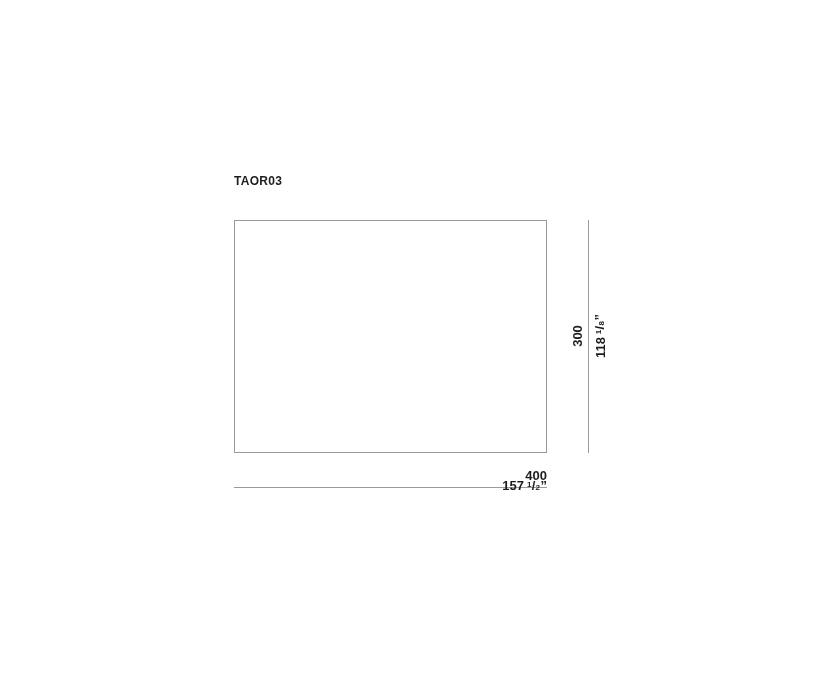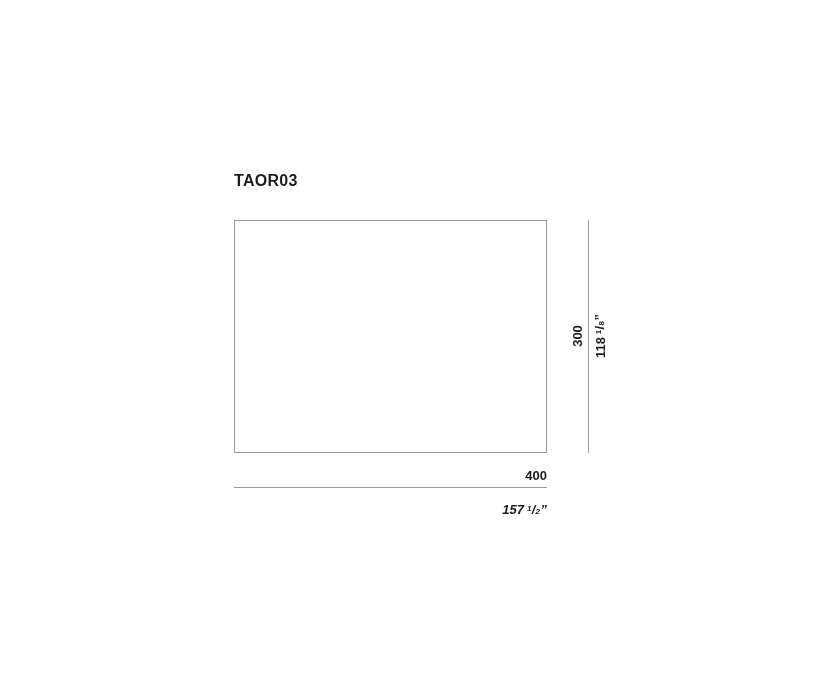--- a/index.html
+++ b/index.html
@@ -13,21 +13,21 @@
     height: 679px;
     background: #ffffff;
     font-family: "Liberation Sans", sans-serif;
     color: #1d1d1b;
     overflow: hidden;
   }
   .title {
     position: absolute;
     left: 234px;
     top: 173px;
-    font-size: 16px;
+    font-size: 12px;
     font-weight: 700;
     letter-spacing: 0.3px;
     line-height: 16px;
     white-space: nowrap;
   }
   .rect {
     position: absolute;
     left: 234px;
     top: 220px;
     width: 313px;
@@ -60,21 +60,21 @@
     color: #1d1d1b;
     white-space: nowrap;
   }
   
   .w-label {
     left: 234px;
     width: 313px;
     text-align: right;
   }
   .w-metric   { top: 469px; }
-  .w-imperial { top: 502px; font-style: italic; }
+  .w-imperial { top: 478px; }
   
   .v-label {
     transform: translate(-50%, -50%) rotate(-90deg);
     transform-origin: center center;
   }
   .h-metric   { left: 578px; top: 336px; }
   .h-imperial { left: 601px; top: 336px; }
   
   .frac { margin-left: 0.22em; }
   .frac .num {

